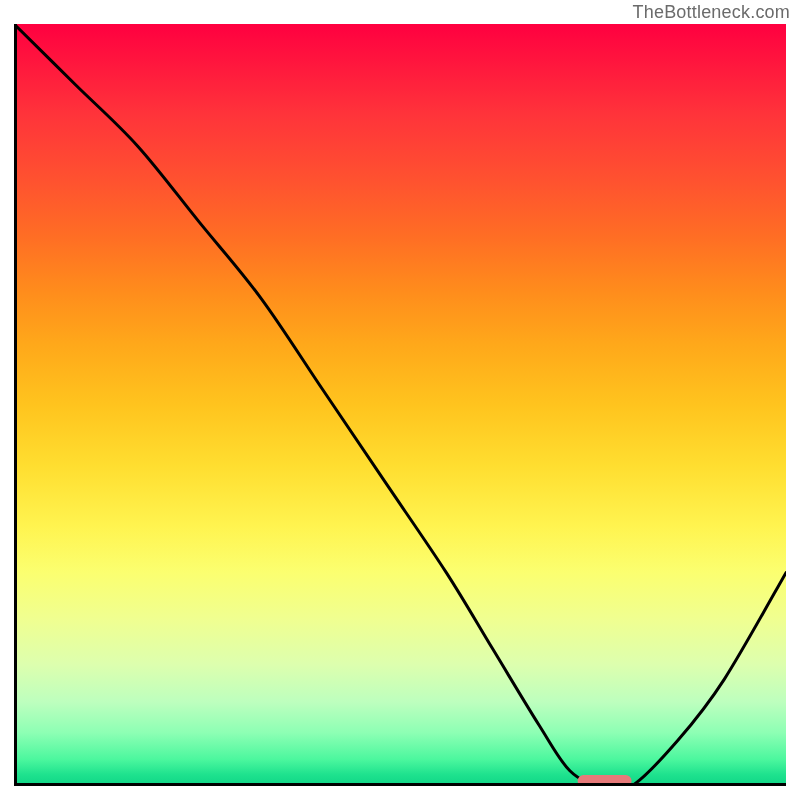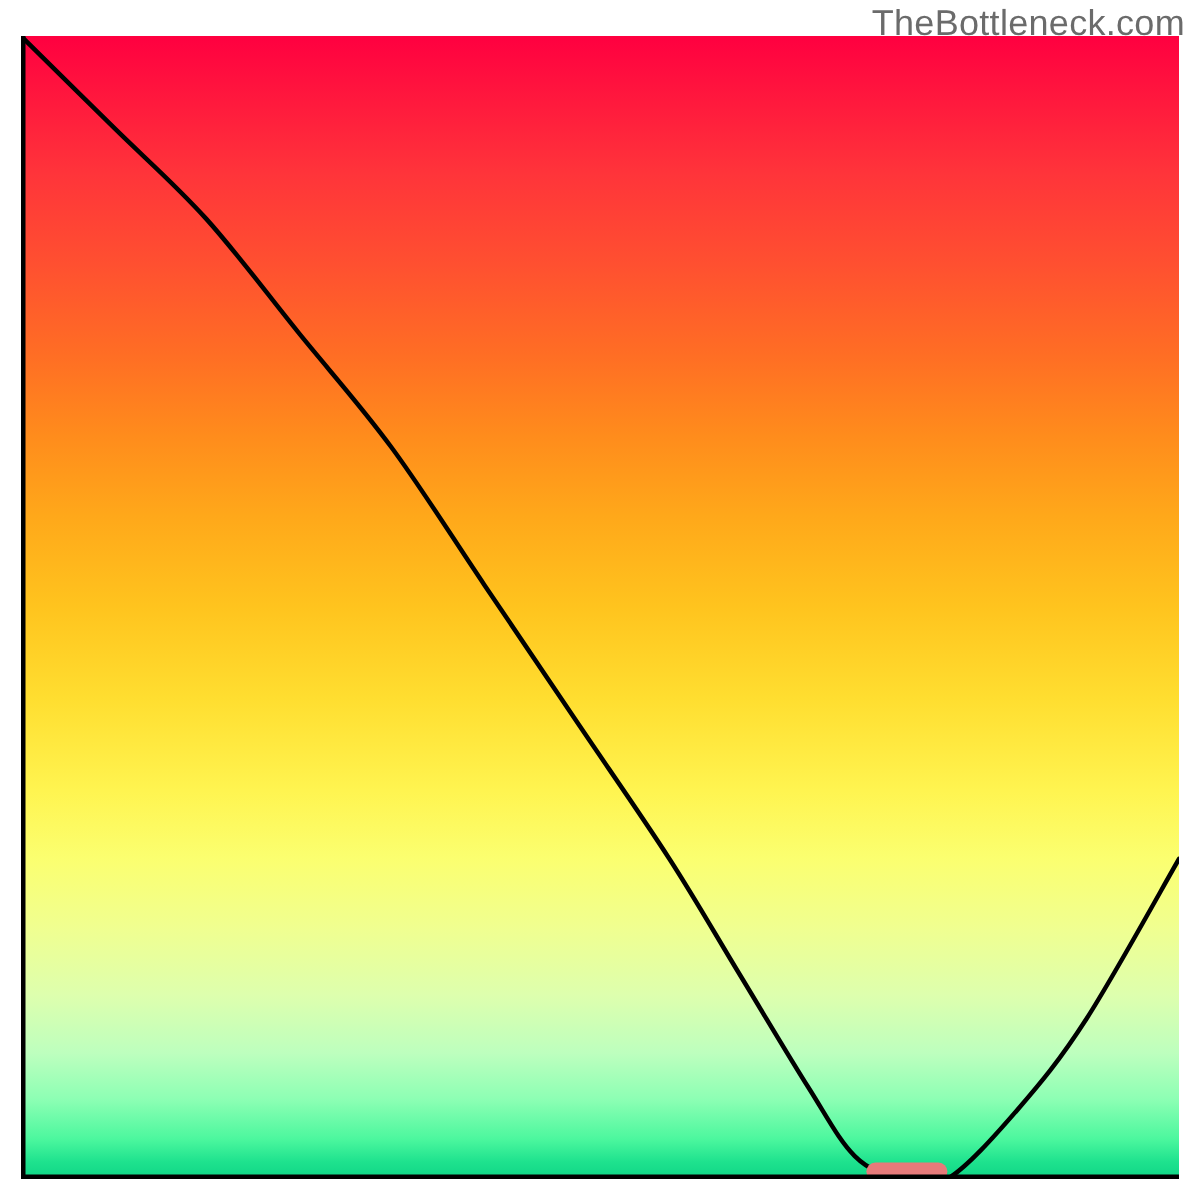--- a/index.html
+++ b/index.html
@@ -14,21 +14,21 @@
   .stage {
     position: relative;
     width: 800px;
     height: 800px;
   }
   .watermark {
     position: absolute;
     top: 2px;
     right: 10px;
     color: #6b6b6b;
-    font-size: 24px;
+    font-size: 18px;
     font-weight: 500;
     letter-spacing: 0.2px;
     z-index: 20;
   }
   
   .plot {
     position: absolute;
     left: 14px;
     top: 24px;
     width: 772px;   

